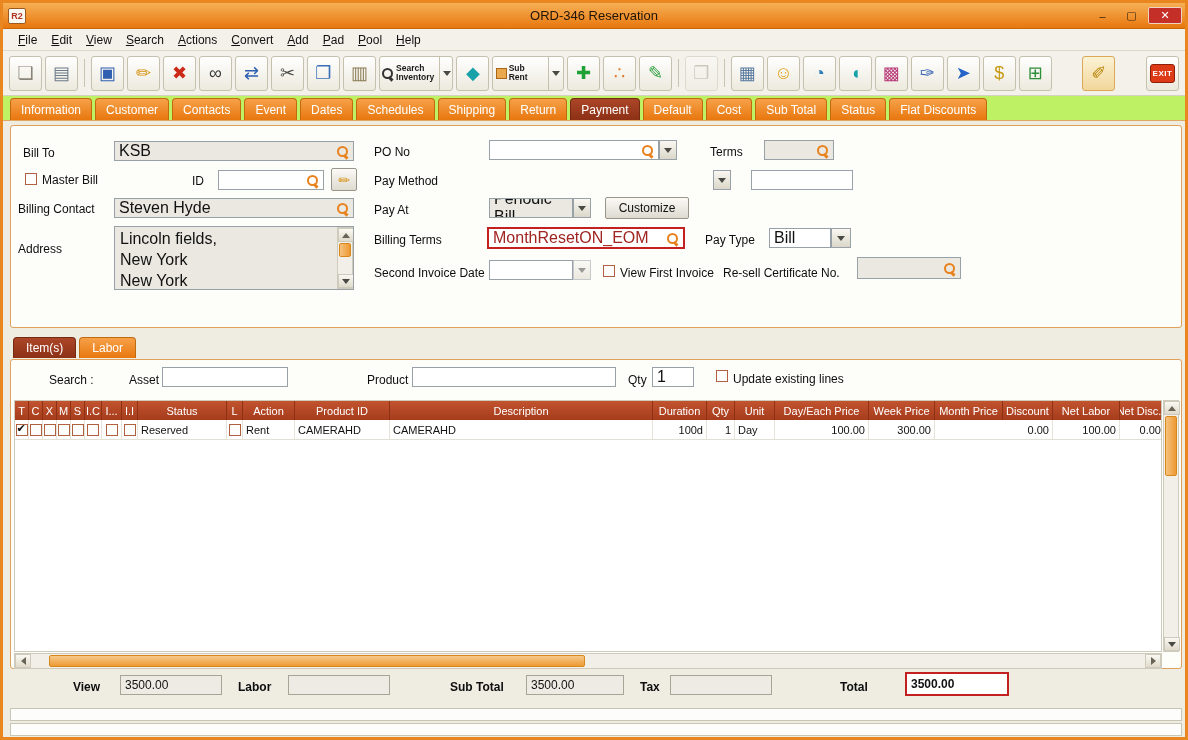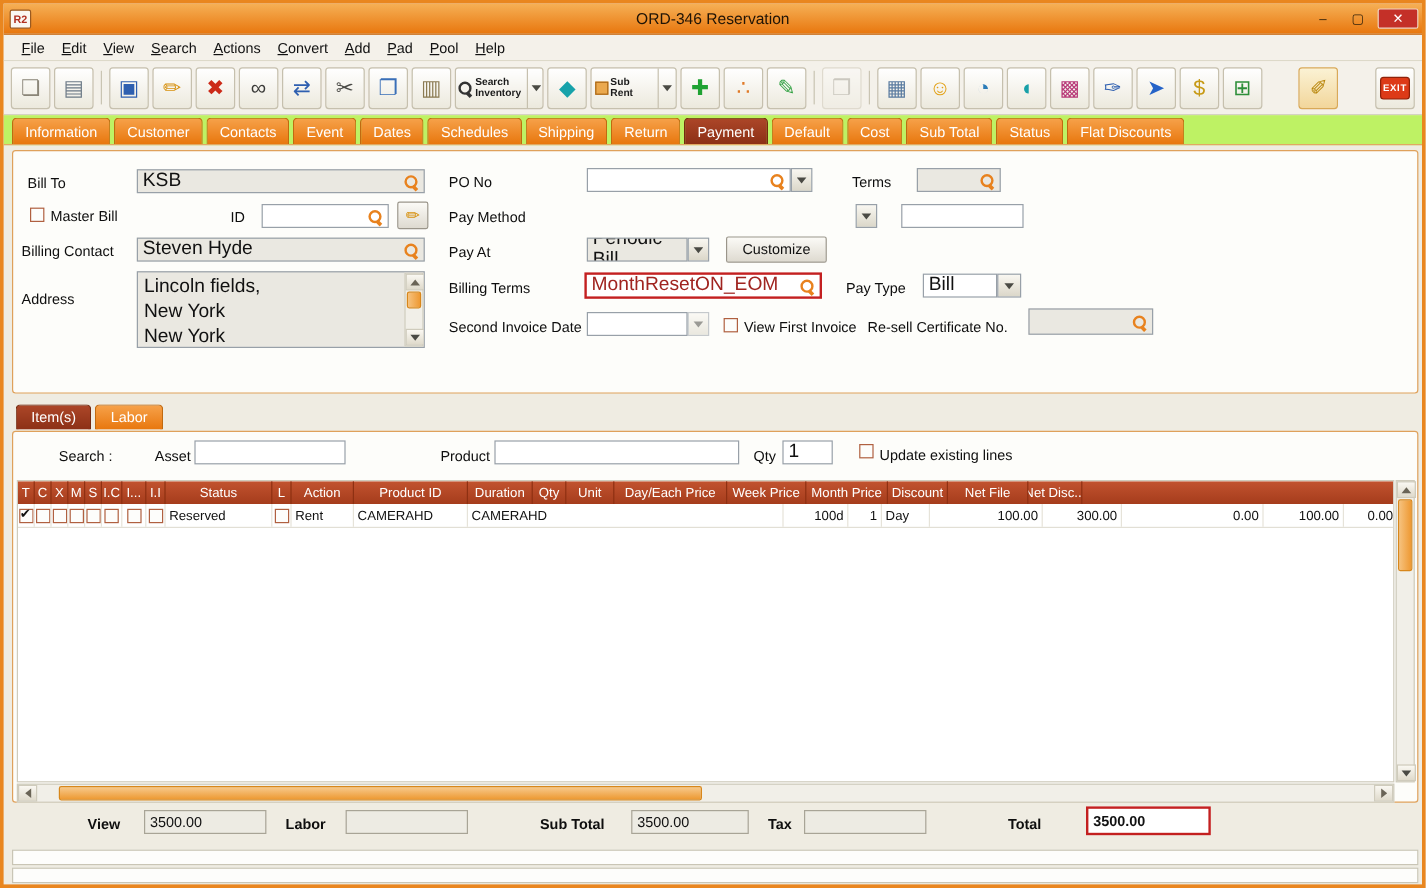--- a/index.html
+++ b/index.html
@@ -401,28 +401,29 @@
           <div class="th" style="width: 14px;">X</div>
           <div class="th" style="width: 14px;">M</div>
           <div class="th" style="width: 14px;">S</div>
           <div class="th" style="width: 17px;">I.C</div>
           <div class="th" style="width: 20px;">I...</div>
           <div class="th" style="width: 16px;">I.I</div>
           <div class="th" style="width: 89px;">Status</div>
           <div class="th" style="width: 16px;">L</div>
           <div class="th" style="width: 52px;">Action</div>
           <div class="th" style="width: 95px;">Product ID</div>
+          <div class="th" style="width: 263px;">Description</div>
           <div class="th" style="width: 54px;">Duration</div>
           <div class="th" style="width: 28px;">Qty</div>
           <div class="th" style="width: 40px;">Unit</div>
           <div class="th" style="width: 94px;">Day/Each Price</div>
           <div class="th" style="width: 66px;">Week Price</div>
           <div class="th" style="width: 68px;">Month Price</div>
           <div class="th" style="width: 50px;">Discount</div>
-          <div class="th" style="width: 67px;">Net File</div>
+          <div class="th" style="width: 67px;">Net Labor</div>
           <div class="th" style="width: 45px;">Net Disc...</div>
         </div>
       <div id="tbl-rows">
           <div class="tbl-row">
             <div class="td center" style="width: 14px;">
               <span class="cb checked"></span>
             </div>
             <div class="td center" style="width: 14px;">
               <span class="cb"></span>
             </div>

